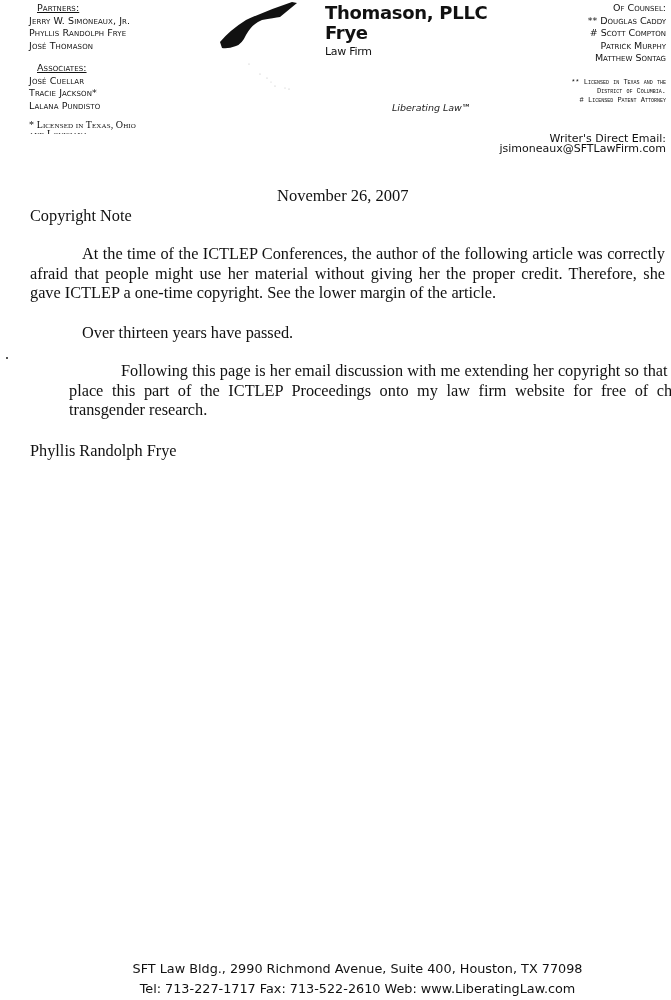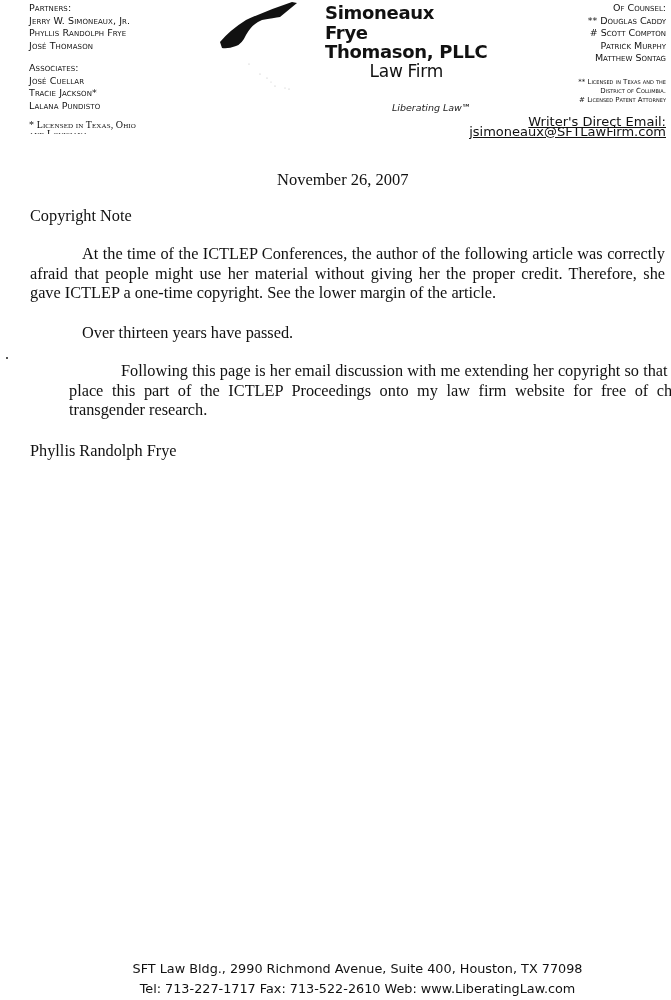--- a/index.html
+++ b/index.html
@@ -18,20 +18,22 @@
       position: absolute;
       left: 29px;
       top: 2px;
       font-family: "DejaVu Sans", sans-serif;
       font-size: 9.5px;
       line-height: 12.5px;
       font-variant: small-caps;
       letter-spacing: 0.1px;
     }
     .left-col .heading {
+      text-decoration: underline;
+      margin-left: 8px;
     }
     .left-col .gap { height: 10px; }
     .left-col .note {
       font-size: 10px;
       line-height: 9px;
       margin-top: 8px;
       font-family: Liberation Serif, serif;
     }
     .left-col .note .cut {
       display: block;
@@ -47,27 +49,27 @@
       font-size: 9.5px;
       line-height: 12.5px;
       font-variant: small-caps;
     }
     .right-col .heading {
     }
     .right-col .note {
       font-size: 7px;
       line-height: 9px;
       margin-top: 13px;
+      font-family: Liberation Mono, monospace;
     }
     .right-col .email-block {
       font-variant: normal;
-      font-size: 13px;
+      font-size: 11px;
       line-height: 10px;
-      margin-top: 12px;
-      text-decoration: underline;
+      margin-top: 29px;
     }
     .logo {
       position: absolute;
       left: 218px;
       top: 2px;
       width: 80px;
       height: 48px;
     }
     .logo-specks {
       position: absolute;
@@ -82,36 +84,35 @@
       top: 3px;
       font-family: "DejaVu Sans", sans-serif;
       font-weight: bold;
       font-size: 18px;
       line-height: 19.5px;
       letter-spacing: -0.3px;
       color: #111;
     }
     .firm-name .last {
       font-weight: normal;
-      font-size: 17px;
-      text-align: center;
+      font-size: 11px;
     }
     .tagline {
       position: absolute;
       left: 392px;
       top: 102px;
       font-family: "DejaVu Sans", sans-serif;
       font-style: italic;
       font-size: 9.5px;
       color: #222;
     }
     .date {
       position: absolute;
       left: 277px;
-      top: 170px;
+      top: 186px;
       font-family: "Liberation Serif", serif;
       font-size: 16.5px;
     }
     .body-text {
       position: absolute;
       left: 30px;
       width: 635px;
       font-family: "Liberation Serif", serif;
       font-size: 16.3px;
       line-height: 19.5px;
@@ -174,23 +175,22 @@
   <circle cx="4" cy="4" r="0.6" fill="#bbb"></circle>
   <circle cx="15" cy="14" r="0.6" fill="#bbb"></circle>
   <circle cx="22" cy="18" r="0.6" fill="#bbb"></circle>
   <circle cx="26" cy="22" r="0.6" fill="#ccc"></circle>
   <circle cx="30" cy="26" r="0.6" fill="#bbb"></circle>
   <circle cx="40" cy="28" r="0.5" fill="#bbb"></circle>
   <circle cx="44" cy="29" r="0.5" fill="#aaa"></circle>
 </svg>
 
 <div class="firm-name">
-  <div>Simoneaux</div>
+  <div>Thomason, PLLC</div>
   <div>Frye</div>
-  <div>Thomason, PLLC</div>
   <div class="last">Law Firm</div>
 </div>
 <div class="tagline">Liberating Law℠</div>
 
 <div class="right-col">
   <div class="heading">Of Counsel:</div>
   <div>** Douglas Caddy</div>
   <div># Scott Compton</div>
   <div>Patrick Murphy</div>
   <div>Matthew Sontag</div>

